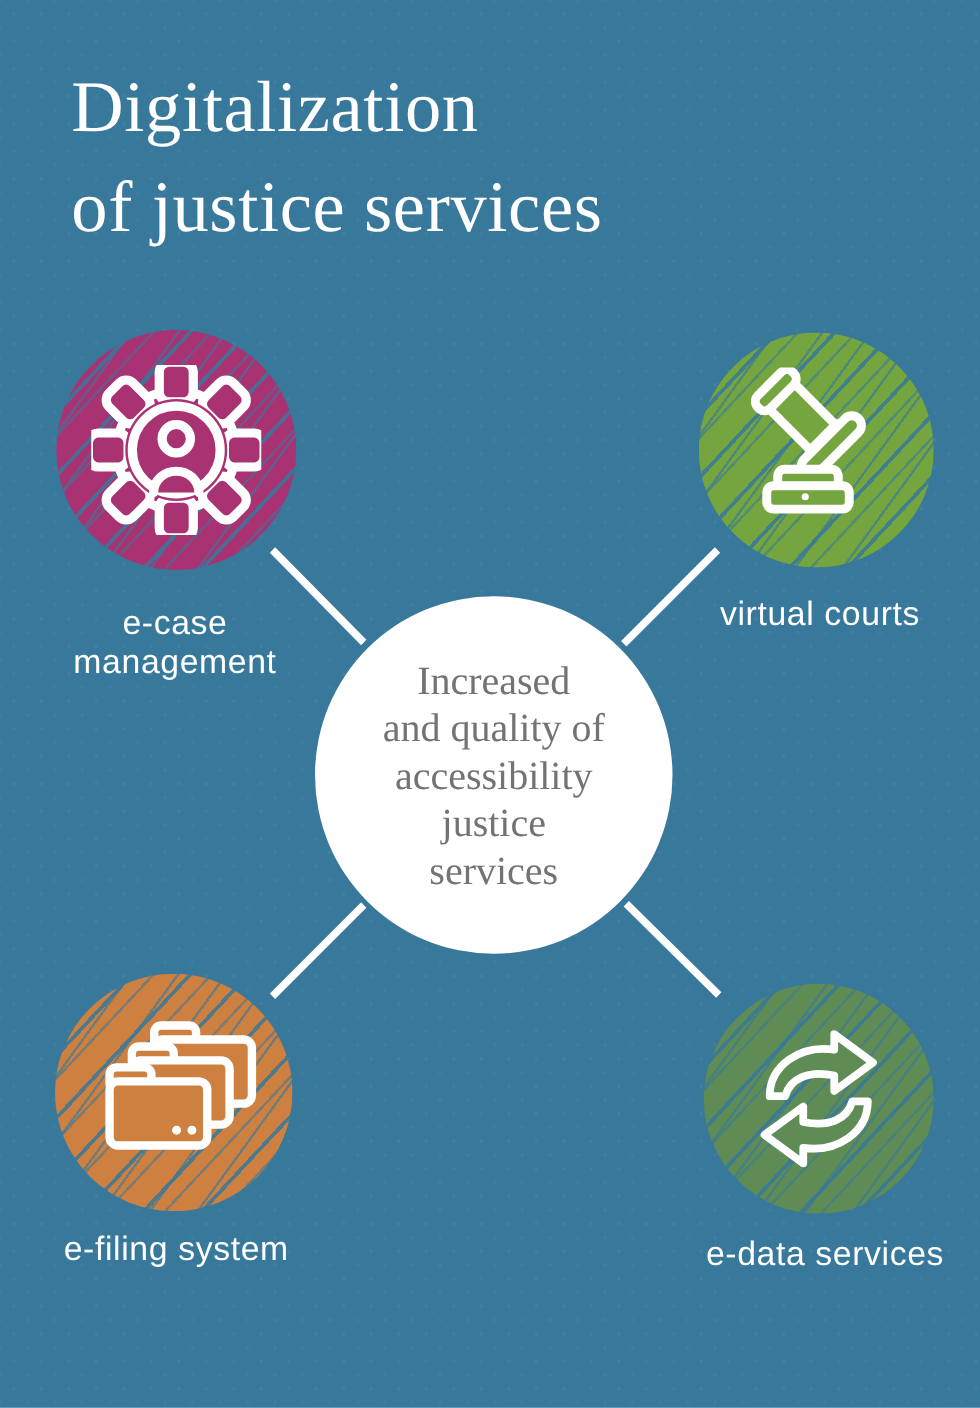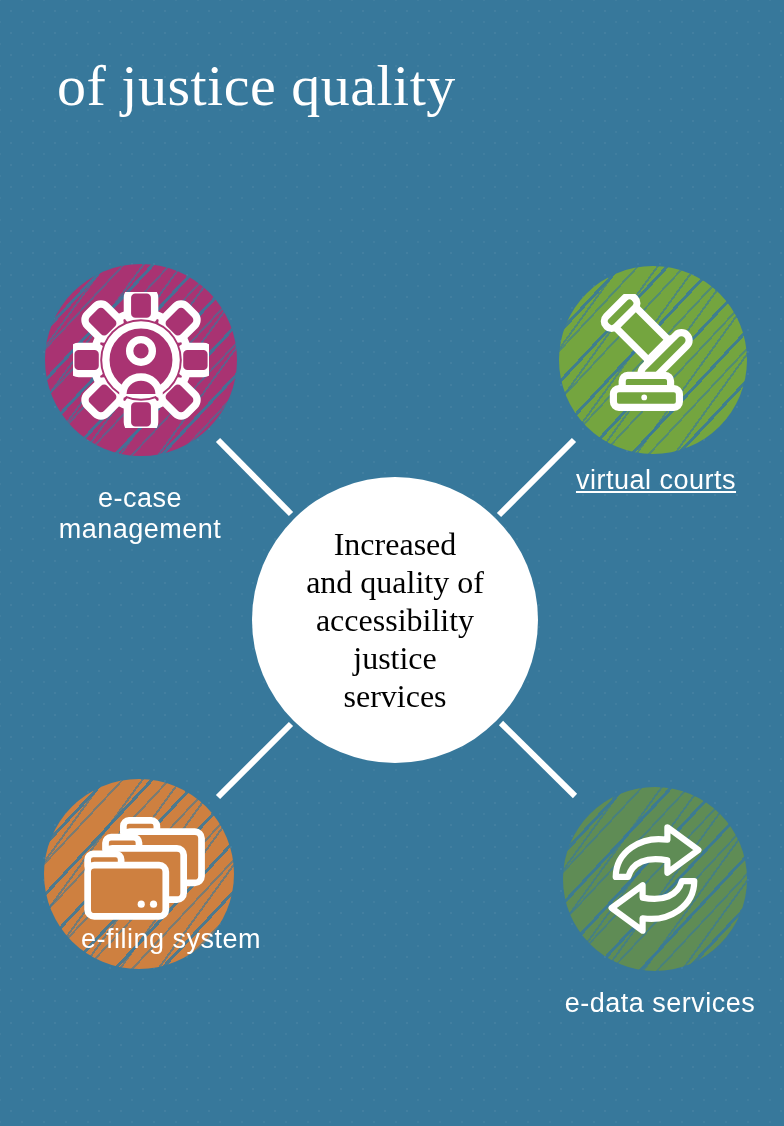--- a/index.html
+++ b/index.html
@@ -61,53 +61,54 @@
     position: absolute;
     width: 240px;
     text-align: center;
     color: #FFFFFF;
     font-size: 27px;
     line-height: 31px;
     letter-spacing: 0.5px;
     font-weight: 400;
   }
   .l-tl { left: 20px;  top: 483px; }
-  .l-tr { left: 536px; top: 465px; text-decoration: underline; }
-  .l-bl { left: 21px;  top: 924px; text-align: right; }
+  .l-tr { left: 536px; top: 476px; }
+  .l-bl { left: 21px;  top: 984px; }
   .l-br { left: 540px; top: 988px; }
 
   .center-circle {
     position: absolute;
     left: 252px;
     top: 477px;
     width: 286px;
     height: 286px;
     border-radius: 50%;
     background: #FFFFFF;
     display: flex;
     flex-direction: column;
     align-items: center;
     justify-content: center;
   }
   .center-circle .line {
     font-family: "Liberation Serif", serif;
     font-size: 32px;
     line-height: 38px;
-    color: #000000;
+    color: #737373;
     text-align: center;
     white-space: nowrap;
   }
 </style>
 </head>
 <body>
 
 <div class="canvas">
 
   <h1 class="title">
-    <span>of justice quality</span>
+    <span>Digitalization</span>
+    <span>of justice services</span>
   </h1>
 
   <svg class="connectors" viewBox="0 0 784 1126" xmlns="http://www.w3.org/2000/svg">
     <line x1="218" y1="440" x2="291" y2="514" stroke="#FFFFFF" stroke-width="6"></line>
     <line x1="574" y1="440" x2="499" y2="515" stroke="#FFFFFF" stroke-width="6"></line>
     <line x1="218" y1="797" x2="291" y2="724" stroke="#FFFFFF" stroke-width="6"></line>
     <line x1="575" y1="796" x2="501" y2="723" stroke="#FFFFFF" stroke-width="6"></line>
   </svg>
 
   <div class="node-circle c-tl" style="--node-color: #A93372;">

